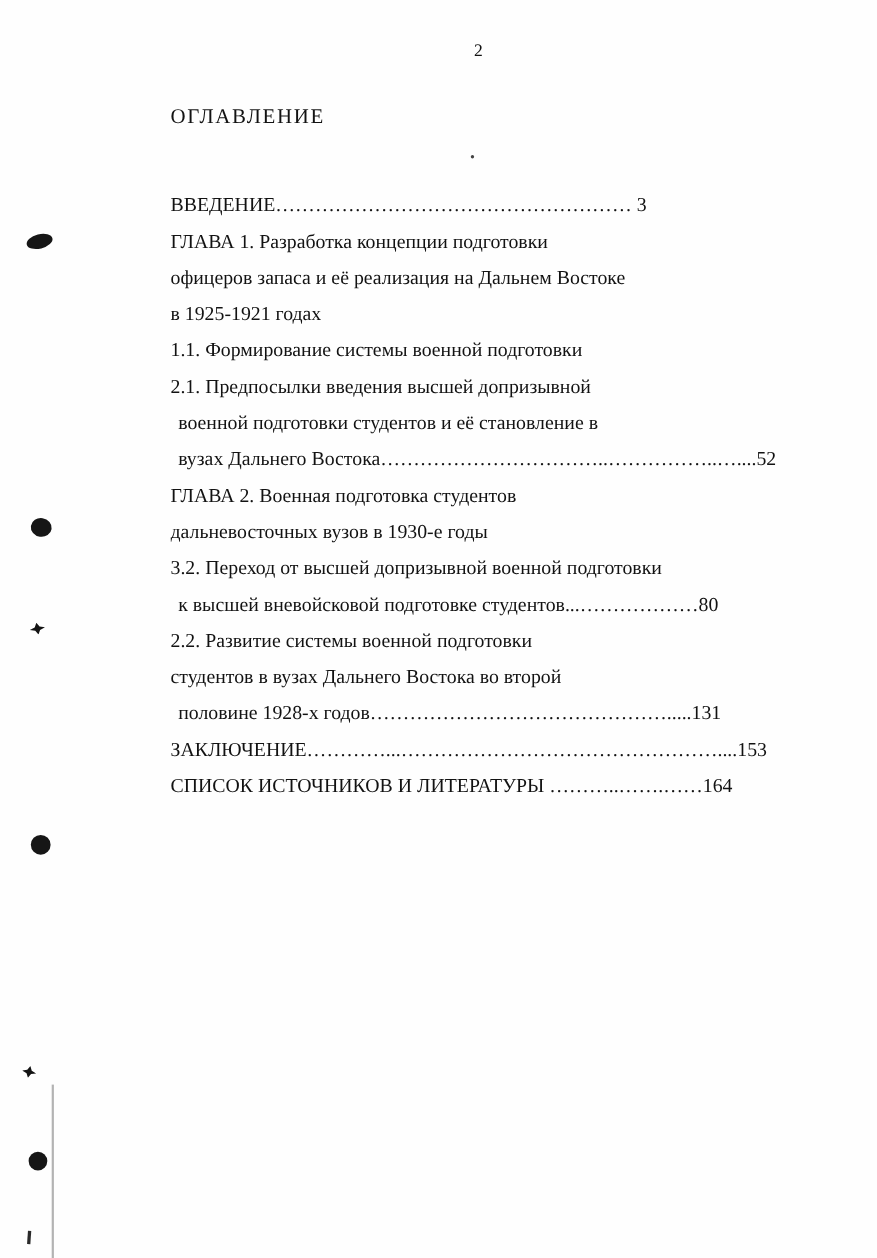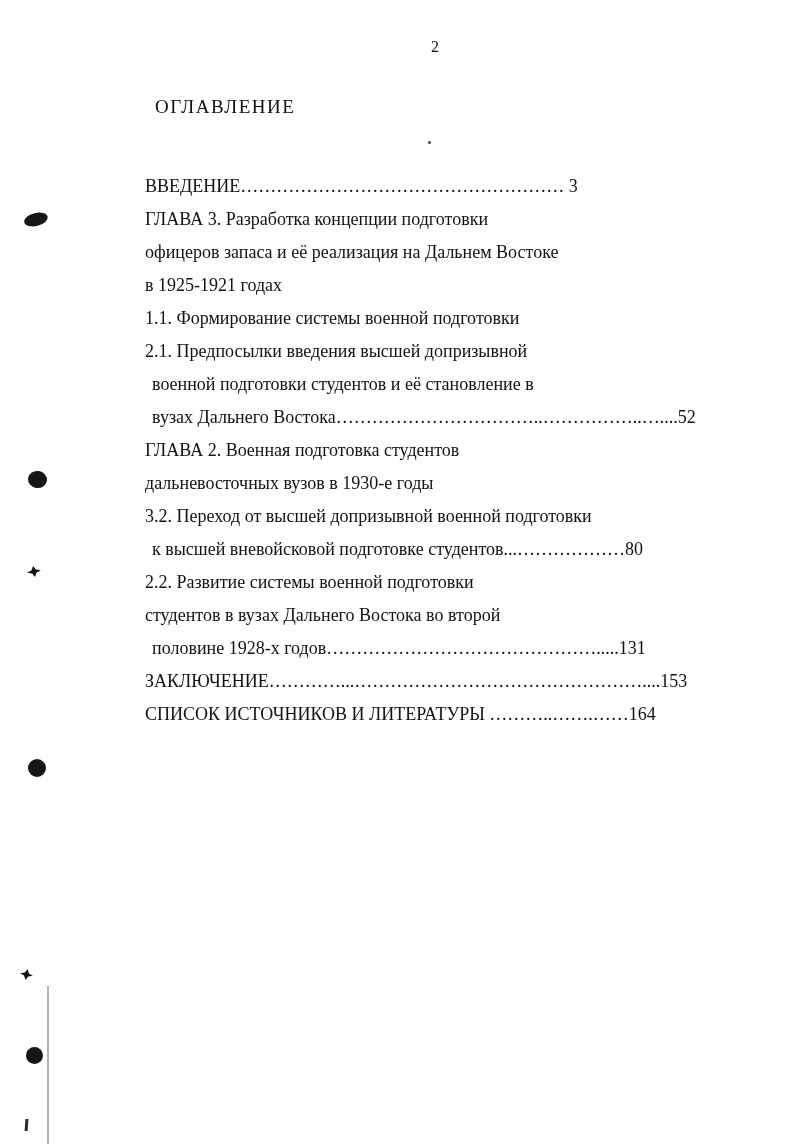--- a/index.html
+++ b/index.html
@@ -29,21 +29,21 @@
     top: 96px;
     left: 155px;
     width: 560px;
     text-align: left;
     font-size: 19px;
     letter-spacing: 1.5px;
   }
   .toc {
     position: absolute;
     top: 170px;
-    left: 145px;
+    left: 155px;
     width: 585px;
     font-size: 18px;
   }
   .toc-line {
     height: 33px;
     line-height: 33px;
     white-space: nowrap;
     overflow: hidden;
   }
   .toc-line.ind { padding-left: 7px; }
@@ -92,21 +92,21 @@
 
 <div class="page">
 
   <div class="page-number">2</div>
 
   <div class="doc-title">ОГЛАВЛЕНИЕ</div>
   <div class="tdot"></div>
 
   <div class="toc">
     <div class="toc-line">ВВЕДЕНИЕ……………………………………………… 3</div>
-    <div class="toc-line">ГЛАВА 3. Разработка концепции подготовки</div>
+    <div class="toc-line">ГЛАВА 1. Разработка концепции подготовки</div>
     <div class="toc-line">офицеров запаса и её реализация на Дальнем Востоке</div>
     <div class="toc-line">в 1925-1921 годах</div>
     <div class="toc-line">1.1. Формирование системы  военной подготовки</div>
     <div class="toc-line">2.1. Предпосылки введения высшей допризывной</div>
     <div class="toc-line ind">военной подготовки студентов и её становление в</div>
     <div class="toc-line ind">вузах Дальнего Востока……………………………..……………..…....52</div>
     <div class="toc-line">ГЛАВА 2. Военная подготовка студентов</div>
     <div class="toc-line">дальневосточных вузов в 1930-е годы</div>
     <div class="toc-line">3.2. Переход от высшей допризывной военной подготовки</div>
     <div class="toc-line ind">к высшей вневойсковой подготовке студентов...………………80</div>

